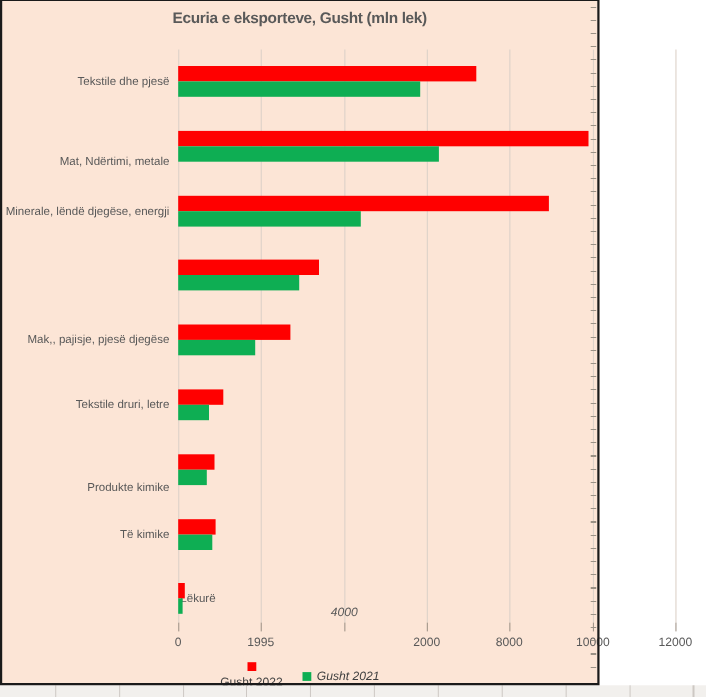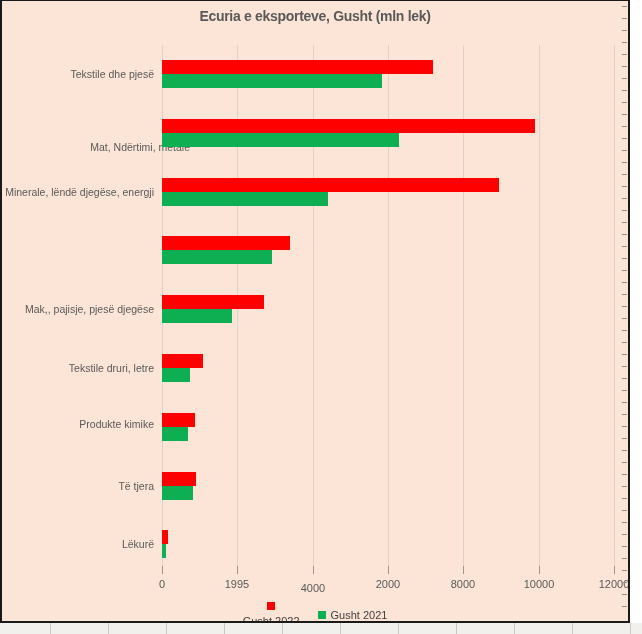--- a/index.html
+++ b/index.html
@@ -1,18 +1,18 @@
 <!DOCTYPE html>
 <html><head>
 <meta charset="utf-8">
 <style>
   html,body{margin:0;padding:0;background:#fff;}
   #screen{position:relative;width:642px;height:634px;overflow:hidden;
           font-family:"Liberation Sans",sans-serif;}
-  #chart{position:absolute;left:0;top:0;width:630px;height:623px;}
+  #chart{position:absolute;left:0;top:0;width:545px;height:623px;}
   #chart-title{position:absolute;left:0;top:8px;width:100%;text-align:center;
                font-size:14px;font-weight:bold;letter-spacing:-0.3px;}
   #plot{position:absolute;inset:0;}
   .gridline,.tickmark,.bar,.cat-label,.tick-label{position:absolute;}
   .cat-label{display:flex;justify-content:flex-end;align-items:center;
              white-space:nowrap;font-size:10.5px;}
   .tick-label{width:60px;text-align:center;font-size:11px;}
   #legend{position:absolute;left:0;top:602px;width:100%;display:flex;
           justify-content:center;gap:18px;font-size:11px;}
   .legend-item{display:flex;align-items:center;gap:5px;}
@@ -30,66 +30,66 @@
     <div id="chart-title" style="color: rgb(89, 89, 89);">Ecuria e eksporteve, Gusht (mln lek)</div>
     <div id="plot">
         <div class="gridline" style="left: 162px; top: 45px; width: 1px; height: 521px; background: rgb(221, 210, 201);"></div>
         <div class="tickmark" style="left: 162px; top: 566px; width: 1px; height: 8px; background: rgb(162, 150, 138);"></div>
         <div class="tick-label" style="left: 132px; top: 578px; color: rgb(89, 89, 89);">0</div>
         <div class="gridline" style="left: 237px; top: 45px; width: 1px; height: 521px; background: rgb(221, 210, 201);"></div>
         <div class="tickmark" style="left: 237px; top: 566px; width: 1px; height: 8px; background: rgb(162, 150, 138);"></div>
         <div class="tick-label" style="left: 207px; top: 578px; color: rgb(89, 89, 89);">1995</div>
         <div class="gridline" style="left: 313px; top: 45px; width: 1px; height: 521px; background: rgb(221, 210, 201);"></div>
         <div class="tickmark" style="left: 313px; top: 566px; width: 1px; height: 8px; background: rgb(162, 150, 138);"></div>
-        <div class="tick-label" style="left: 283px; top: 582px; color: rgb(89, 89, 89);">4000</div>
+        <div class="tick-label" style="left: 283px; top: 551px; color: rgb(89, 89, 89); font-style: italic;">4000</div>
         <div class="gridline" style="left: 388px; top: 45px; width: 1px; height: 521px; background: rgb(221, 210, 201);"></div>
         <div class="tickmark" style="left: 388px; top: 566px; width: 1px; height: 8px; background: rgb(162, 150, 138);"></div>
         <div class="tick-label" style="left: 358px; top: 578px; color: rgb(89, 89, 89);">2000</div>
         <div class="gridline" style="left: 463px; top: 45px; width: 1px; height: 521px; background: rgb(221, 210, 201);"></div>
         <div class="tickmark" style="left: 463px; top: 566px; width: 1px; height: 8px; background: rgb(162, 150, 138);"></div>
         <div class="tick-label" style="left: 433px; top: 578px; color: rgb(89, 89, 89);">8000</div>
         <div class="gridline" style="left: 539px; top: 45px; width: 1px; height: 521px; background: rgb(221, 210, 201);"></div>
         <div class="tickmark" style="left: 539px; top: 566px; width: 1px; height: 8px; background: rgb(162, 150, 138);"></div>
         <div class="tick-label" style="left: 509px; top: 578px; color: rgb(89, 89, 89);">10000</div>
         <div class="gridline" style="left: 614px; top: 45px; width: 1px; height: 521px; background: rgb(221, 210, 201);"></div>
         <div class="tickmark" style="left: 614px; top: 566px; width: 1px; height: 8px; background: rgb(162, 150, 138);"></div>
         <div class="tick-label" style="left: 584px; top: 578px; color: rgb(89, 89, 89);">12000</div>
         <div class="cat-label" style="left: 0px; top: 65px; width: 154px; height: 18px; color: rgb(89, 89, 89);">Tekstile dhe pjesë</div>
         <div class="bar" style="left: 162px; top: 60px; width: 271px; height: 14px; background: rgb(255, 0, 0);"></div>
         <div class="bar" style="left: 162px; top: 74px; width: 220px; height: 14px; background: rgb(14, 174, 83);"></div>
-        <div class="cat-label" style="left: 0px; top: 138px; width: 154px; height: 18px; color: rgb(89, 89, 89); padding-left: 36px;">Mat, Ndërtimi, metale</div>
+        <div class="cat-label" style="left: 0px; top: 138px; width: 154px; height: 18px; color: rgb(89, 89, 89);">Mat, Ndërtimi, metale</div>
         <div class="bar" style="left: 162px; top: 118.8px; width: 373px; height: 14px; background: rgb(255, 0, 0);"></div>
         <div class="bar" style="left: 162px; top: 132.8px; width: 237px; height: 14px; background: rgb(14, 174, 83);"></div>
         <div class="cat-label" style="left: 0px; top: 182.6px; width: 154px; height: 18px; color: rgb(89, 89, 89);">Minerale, lëndë djegëse, energji</div>
         <div class="bar" style="left: 162px; top: 177.6px; width: 337px; height: 14px; background: rgb(255, 0, 0);"></div>
         <div class="bar" style="left: 162px; top: 191.6px; width: 166px; height: 14px; background: rgb(14, 174, 83);"></div>
         <div class="bar" style="left: 162px; top: 236.4px; width: 128px; height: 14px; background: rgb(255, 0, 0);"></div>
         <div class="bar" style="left: 162px; top: 250.4px; width: 110px; height: 14px; background: rgb(14, 174, 83);"></div>
         <div class="cat-label" style="left: 0px; top: 300.2px; width: 154px; height: 18px; color: rgb(89, 89, 89);">Mak,, pajisje, pjesë djegëse</div>
         <div class="bar" style="left: 162px; top: 295.2px; width: 102px; height: 14px; background: rgb(255, 0, 0);"></div>
         <div class="bar" style="left: 162px; top: 309.2px; width: 70px; height: 14px; background: rgb(14, 174, 83);"></div>
         <div class="cat-label" style="left: 0px; top: 359px; width: 154px; height: 18px; color: rgb(89, 89, 89);">Tekstile druri, letre</div>
         <div class="bar" style="left: 162px; top: 354px; width: 41px; height: 14px; background: rgb(255, 0, 0);"></div>
         <div class="bar" style="left: 162px; top: 368px; width: 28px; height: 14px; background: rgb(14, 174, 83);"></div>
-        <div class="cat-label" style="left: 0px; top: 415px; width: 154px; height: 18px; color: rgb(89, 89, 89); text-align: center;">Produkte kimike</div>
+        <div class="cat-label" style="left: 0px; top: 434px; width: 154px; height: 18px; color: rgb(89, 89, 89); text-align: center;">Produkte kimike</div>
         <div class="bar" style="left: 162px; top: 412.8px; width: 33px; height: 14px; background: rgb(255, 0, 0);"></div>
         <div class="bar" style="left: 162px; top: 426.8px; width: 26px; height: 14px; background: rgb(14, 174, 83);"></div>
-        <div class="cat-label" style="left: 0px; top: 476.6px; width: 154px; height: 18px; color: rgb(89, 89, 89);">Të tjera</div>
+        <div class="cat-label" style="left: 0px; top: 476.6px; width: 154px; height: 18px; color: rgb(89, 89, 89);">Të kimike</div>
         <div class="bar" style="left: 162px; top: 471.6px; width: 34px; height: 14px; background: rgb(255, 0, 0);"></div>
         <div class="bar" style="left: 162px; top: 485.6px; width: 31px; height: 14px; background: rgb(14, 174, 83);"></div>
-        <div class="cat-label" style="left: 0px; top: 535.4px; width: 154px; height: 18px; color: rgb(89, 89, 89);">Lëkurë</div>
+        <div class="cat-label" style="left: 0px; top: 535.4px; width: 154px; height: 18px; color: rgb(89, 89, 89); padding-left: 42px;">Lëkurë</div>
         <div class="bar" style="left: 162px; top: 530.4px; width: 6px; height: 14px; background: rgb(255, 0, 0);"></div>
         <div class="bar" style="left: 162px; top: 544.4px; width: 4px; height: 14px; background: rgb(14, 174, 83);"></div>
       </div>
     <div id="legend">
         <div class="legend-item" style="color: rgb(64, 64, 64); flex-direction: column;">
           <div class="legend-swatch" style="background: rgb(255, 0, 0);"></div>
           <span>Gusht 2022</span>
         </div>
-        <div class="legend-item" style="color: rgb(64, 64, 64);">
+        <div class="legend-item" style="color: rgb(64, 64, 64); font-style: italic;">
           <div class="legend-swatch" style="background: rgb(14, 174, 83);"></div>
           <span>Gusht 2021</span>
         </div>
       </div>
     <div id="row-ticks" style="background: repeating-linear-gradient(rgb(154, 145, 134) 0px, rgb(154, 145, 134) 1px, transparent 1px, transparent 12px);"></div>
     <div id="border-overlay" style="border-color: rgb(26, 26, 26);"></div>
   </div>
   <div id="strip" style="background: repeating-linear-gradient(to right, transparent 0px, transparent 57px, rgb(205, 200, 195) 57px, rgb(205, 200, 195) 58px) -7px, rgb(242, 240, 237);"></div>
 </div>
 

